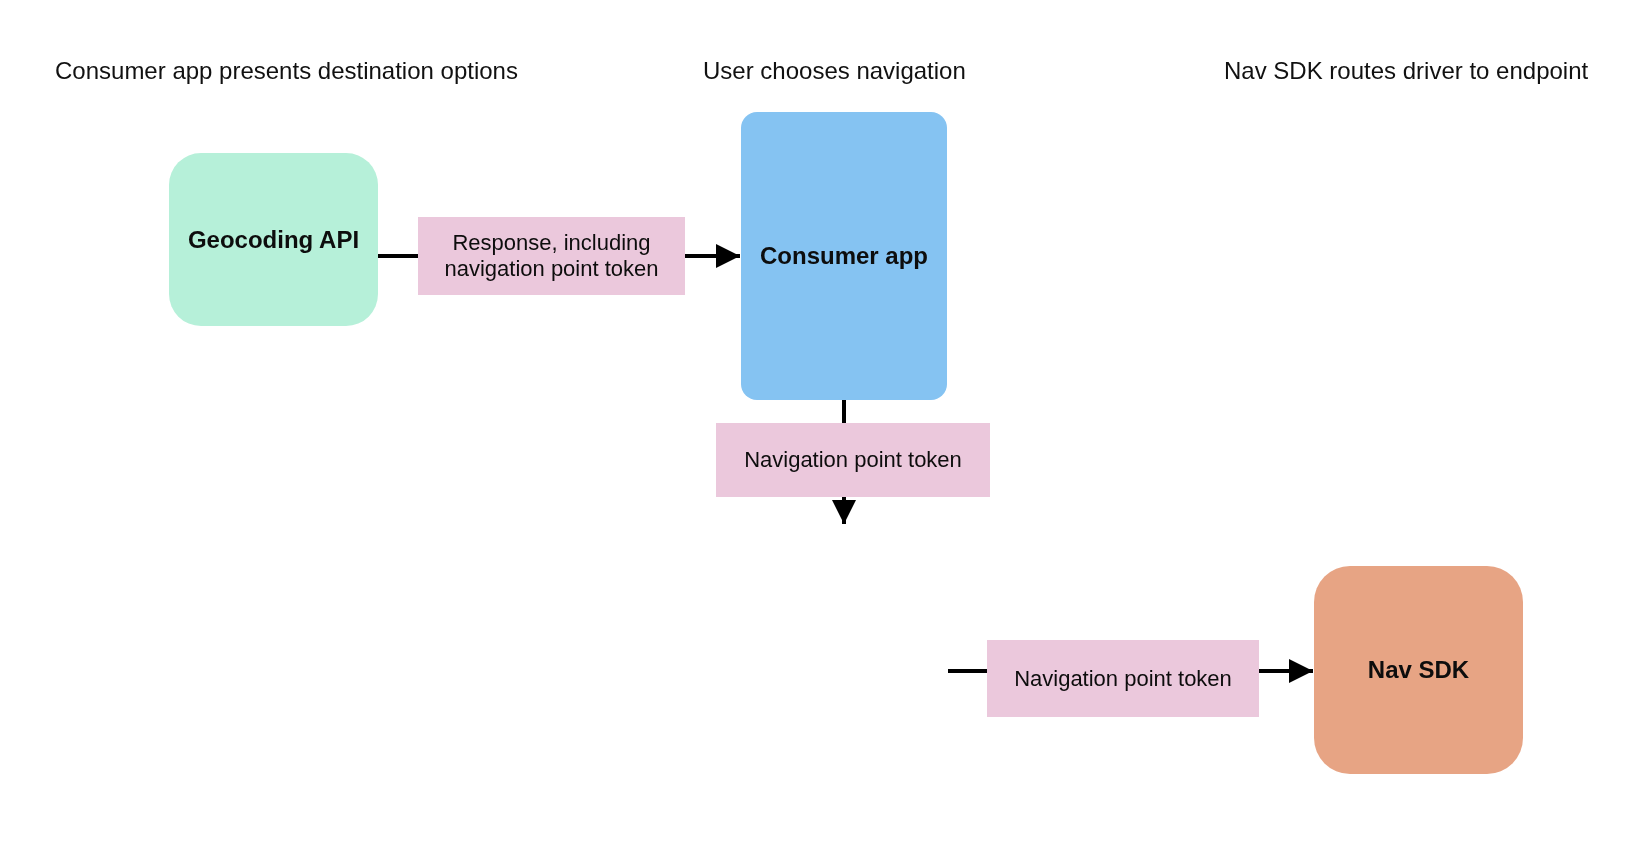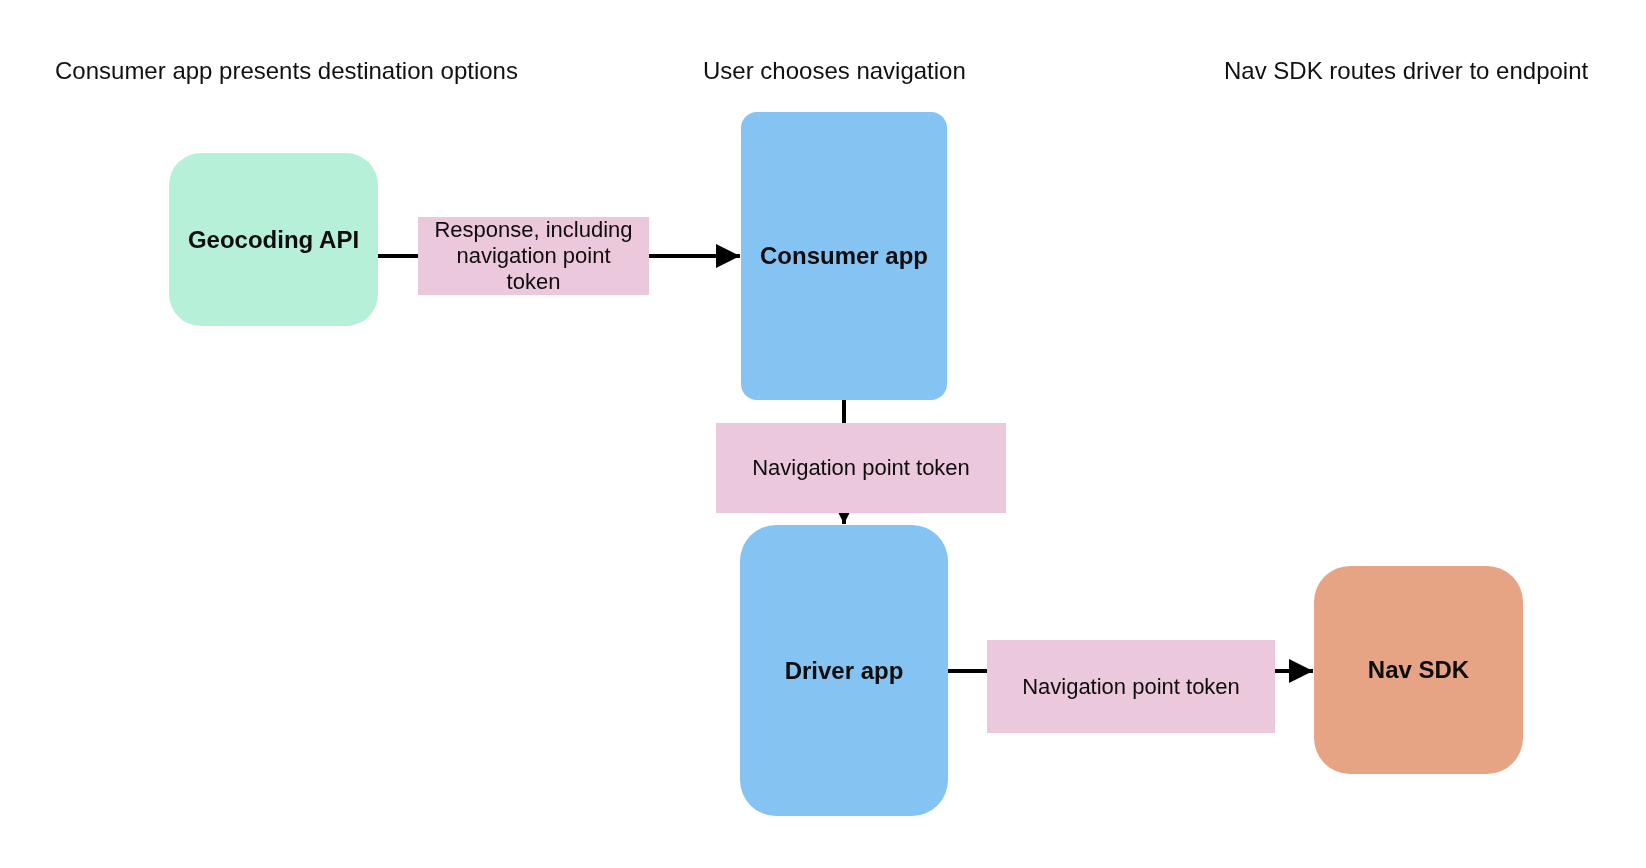--- a/index.html
+++ b/index.html
@@ -66,24 +66,24 @@
 
   .edge-label {
     position: absolute;
     display: flex;
     align-items: center;
     justify-content: center;
     text-align: center;
     font-size: 22px;
     line-height: 26px;
     color: #0d0d0d;
-    padding: 16px;
+    padding: 8px;
   }
   .edge-label-1 {
-    left: 418px; top: 217px; width: 231px; height: 78px;
+    left: 418px; top: 217px; width: 267px; height: 78px;
     padding: 0 10px;
     box-sizing: border-box;
   }
   .edge-label-2 {
     left: 716px; top: 423px; width: 258px; height: 58px;
   }
   .edge-label-3 {
     left: 987px; top: 640px; width: 256px; height: 61px;
   }
 </style>
@@ -108,23 +108,20 @@
   <div class="col-header hdr-3">Nav SDK routes driver to endpoint</div>
 
   <div class="node node-geocoding" style="background-color: rgb(182, 240, 217);">
     <span>Geocoding API</span>
   </div>
 
   <div class="node node-consumer" style="background-color: rgb(133, 195, 242);">
     <span>Consumer app</span>
   </div>
 
-  <div class="node node-driver" style="background-color: rgb(133, 195, 242);">
-    <span>Driver app</span>
-  </div>
 
   <div class="node node-navsdk" style="background-color: rgb(231, 164, 132);">
     <span>Nav SDK</span>
   </div>
 
   <div class="edge-label edge-label-1" style="background-color: rgb(235, 200, 220);">Response, including navigation point token</div>
 
   <div class="edge-label edge-label-2" style="background-color: rgb(235, 200, 220);">Navigation point token</div>
 
   <div class="edge-label edge-label-3" style="background-color: rgb(235, 200, 220);">Navigation point token</div>

